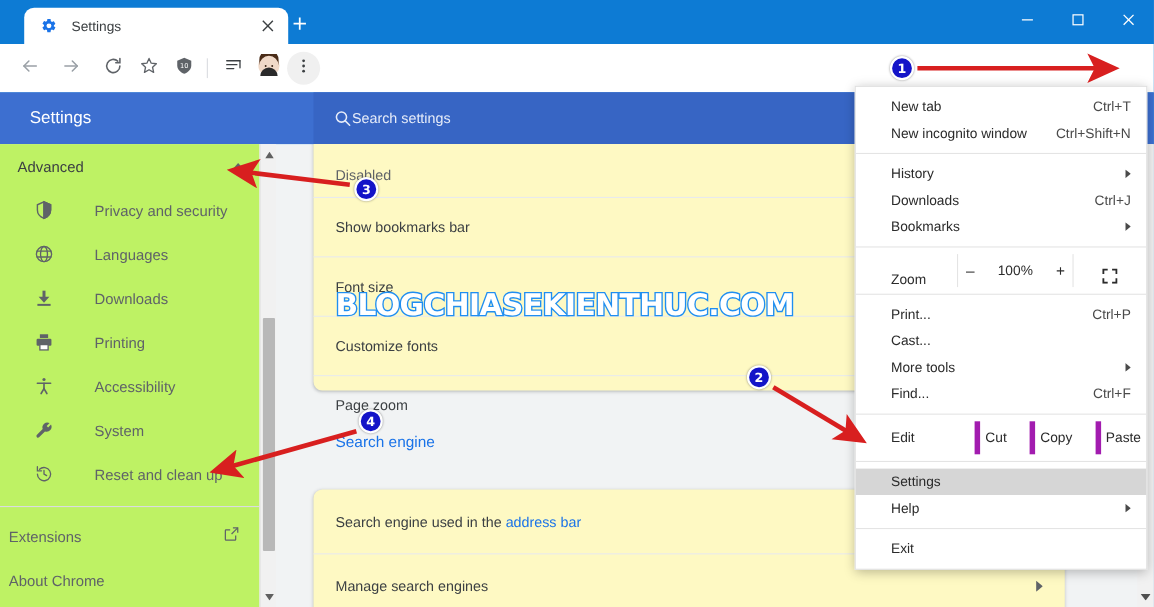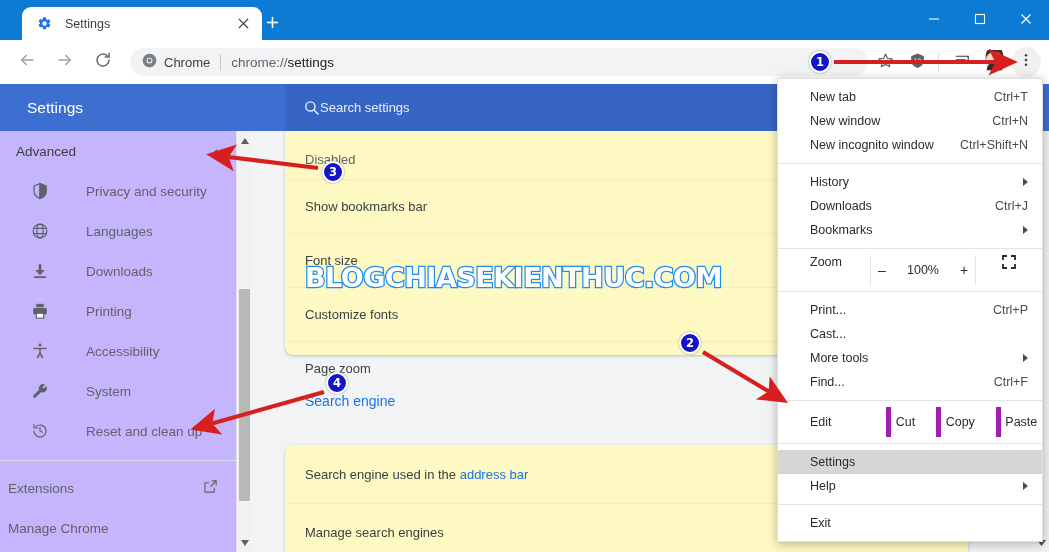--- a/index.html
+++ b/index.html
@@ -132,21 +132,21 @@
   .page {
     position: absolute; left: 0; top: 131px;
     width: 1049px; height: 421px;
     background: #f1f3f4;
   }
 
   
   .sidebar {
     position: absolute; left: 0; top: 0;
     width: 236px; height: 421px;
-    background: #c4b5fd;
+    background: #bef264;
     overflow: hidden;
   }
   .adv-header {
     height: 40px;
     display: flex; align-items: center;
     padding-left: 16px; padding-right: 14px;
   }
   .adv-label {
     font-size: 13.5px; color: #3c4043; font-weight: 500;
     flex: 1 1 auto;
@@ -272,21 +272,21 @@
     display: flex; align-items: center;
     padding: 0 14px 0 32px;
     font-size: 12.5px; color: #2b2b2b;
   }
   .mi.selected { background: #d6d6d6; }
   .mi-label { flex: 1 1 auto; white-space: nowrap; }
   .mi-accel { color: #4a4a4a; font-size: 12.5px; white-space: nowrap; }
   .mi-arrow { margin-left: 8px; display: flex; }
   .menu-sep { height: 1px; background: #e4e4e4; margin: 6px 0; }
   .zoom-row {
-    height: 30px; display: flex; align-items: flex-start;
+    height: 30px; display: flex; align-items: flex-end;
     font-size: 12.5px; color: #2b2b2b;
   }
   .zoom-label { width: 92px; padding-left: 32px; }
   .zoom-ctrl {
     flex: 1 1 auto; height: 30px;
     border-left: 1px solid #e4e4e4;
     border-right: 1px solid #e4e4e4;
     display: flex; align-items: center; justify-content: center; gap: 18px;
   }
   .zoom-minus, .zoom-plus { font-size: 14px; color: #2b2b2b; width: 14px; text-align: center; }
@@ -405,34 +405,20 @@
     </div>
     <div class="tb-btn">
       <span>
         <svg width="18" height="18" viewBox="0 0 24 24" fill="none" stroke="#5f6368" stroke-width="1.9" stroke-linecap="round">
           <path d="M20 12a8 8 0 1 1-2.6-5.9"></path>
             <polyline points="20,3 20,8 15,8"></polyline>
         </svg>
       </span>
     </div>
 
-    <div class="omnibox">
-      <span class="omni-chip">
-        <span>
-          <svg width="15" height="15" viewBox="0 0 24 24">
-            <circle cx="12" cy="12" r="11" fill="#7a7f85"></circle>
-            <circle cx="12" cy="12" r="4.6" fill="#ffffff"></circle>
-            <circle cx="12" cy="12" r="3.2" fill="#7a7f85"></circle>
-          </svg>
-        </span>
-        <span class="omni-chip-label">Chrome</span>
-      </span>
-      <span class="omni-sep"></span>
-      <span class="omni-url"><span class="dim">chrome://</span><span>settings</span></span>
-    </div>
 
     <div class="tb-right">
       <div class="tb-btn">
         <span>
           <svg width="17" height="17" viewBox="0 0 24 24" fill="none" stroke="#5f6368" stroke-width="1.7" stroke-linejoin="round">
             <polygon points="12,3 14.8,9.1 21.4,9.8 16.5,14.3 17.9,20.8 12,17.5 6.1,20.8 7.5,14.3 2.6,9.8 9.2,9.1"></polygon>
           </svg>
         </span>
       </div>
       <div class="tb-btn">
@@ -588,21 +574,21 @@
         <span>
           <svg width="15" height="15" viewBox="0 0 24 24" fill="none" stroke="#5f6368" stroke-width="1.8">
             <polyline points="14,3 21,3 21,10"></polyline>
             <line x1="21" y1="3" x2="12" y2="12"></line>
             <path d="M18 14v6a1 1 0 0 1-1 1H4a1 1 0 0 1-1-1V7a1 1 0 0 1 1-1h6"></path>
           </svg>
         </span>
       </div>
 
       <div class="nav-item plain">
-        <span class="nav-label">Manage Chrome</span>
+        <span class="nav-label">About Chrome</span>
       </div>
     </div>
 
     <div class="sb-scroll">
       <div class="sb-arrow up">
         <svg width="8" height="6" viewBox="0 0 8 6" fill="#606060">
             <polygon points="4,0 8,6 0,6"></polygon>
           </svg>
       </div>
       <div class="sb-thumb"></div>
@@ -664,24 +650,20 @@
 
   <div class="watermark">BLOGCHIASEKIENTHUC.COM</div>
 
   <div class="menu">
 
     <div class="mi">
       <span class="mi-label">New tab</span>
       <span class="mi-accel">Ctrl+T</span>
     </div>
     <div class="mi">
-      <span class="mi-label">New window</span>
-      <span class="mi-accel">Ctrl+N</span>
-    </div>
-    <div class="mi">
       <span class="mi-label">New incognito window</span>
       <span class="mi-accel">Ctrl+Shift+N</span>
     </div>
 
     <div class="menu-sep"></div>
 
     <div class="mi">
       <span class="mi-label">History</span>
       <span class="mi-arrow">
         <svg width="5" height="8" viewBox="0 0 5 8" fill="#4a4a4a">

